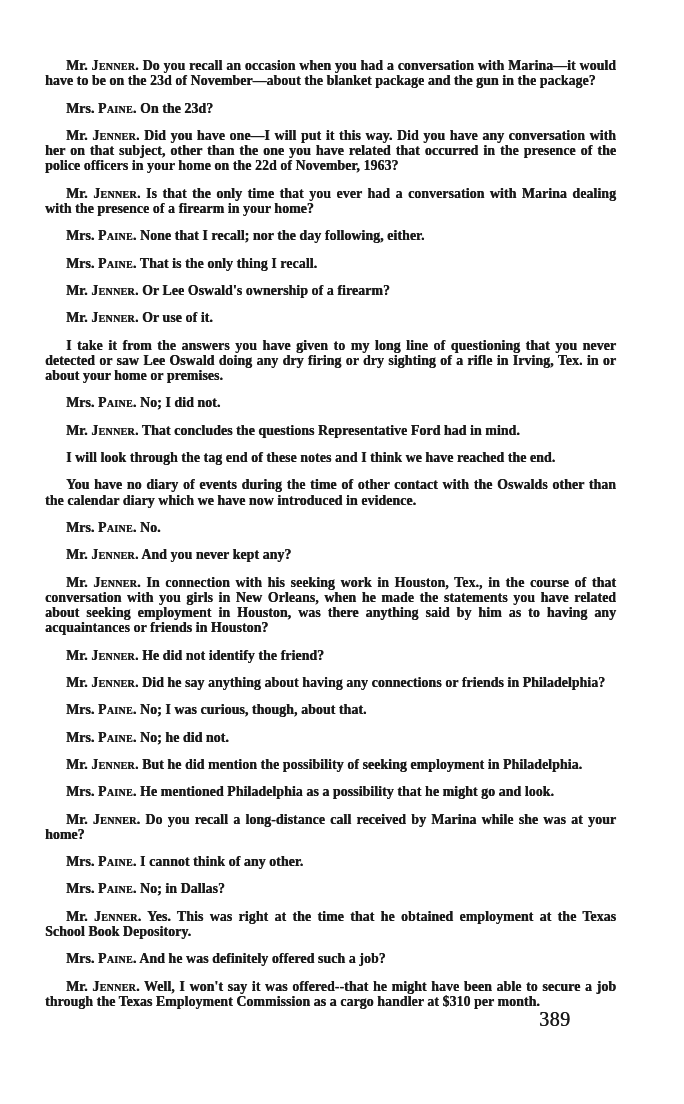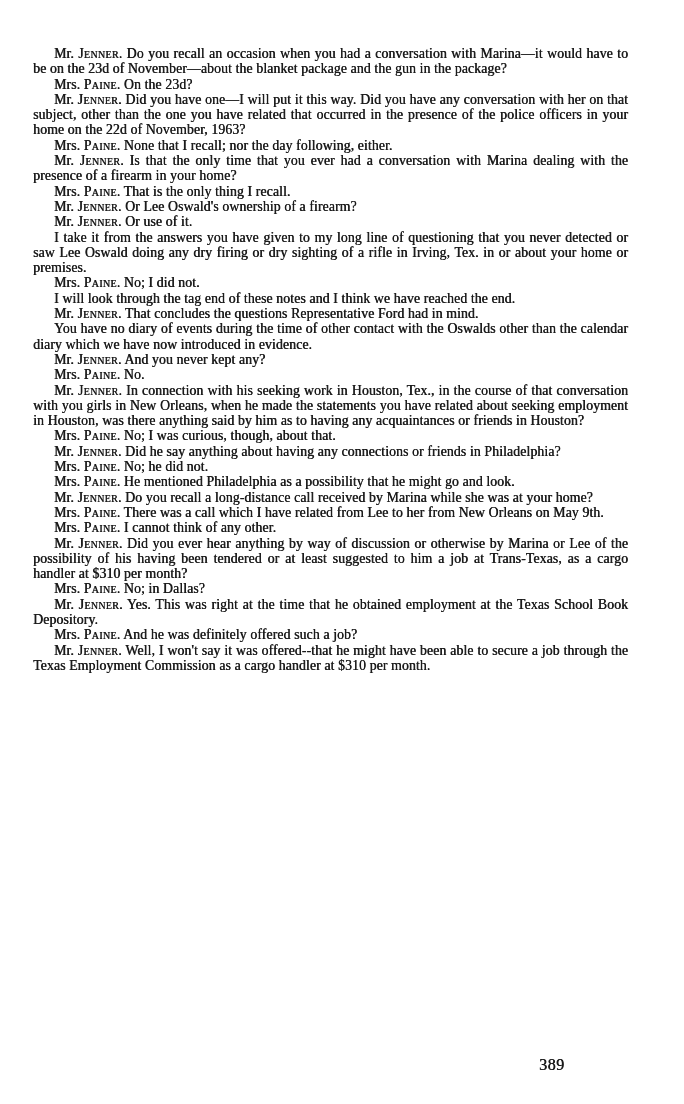--- a/index.html
+++ b/index.html
@@ -22,64 +22,65 @@
     top: 46px;
     width: 595px;
     font-size: 13.8px;
     line-height: 15.3px;
     text-align: justify;
     letter-spacing: 0.1px;
     
     text-shadow: 0.4px 0 0 currentColor;
   }
   .para {
-    margin: 0;
+    margin: 12px;
     text-indent: 21px;
+    font-weight: bold;
   }
   .speaker .sc {
     font-variant: small-caps;
     letter-spacing: 0.3px;
   }
   .page-number {
     position: absolute;
     left: 539px;
-    top: 1056px;
-    font-size: 16px;
+    top: 1008px;
+    font-size: 20px;
     letter-spacing: 0.5px;
     text-shadow: 0.4px 0 0 currentColor;
   }
 </style>
 </head>
 <body>
 
 <div class="page">
   <div class="text-block">
       <p class="para"><span class="speaker">Mr. <span class="sc">Jenner</span>.</span> Do you recall an occasion when you had a conversation with Marina—it would have to be on the 23d of November—about the blanket package and the gun in the package?</p>
       <p class="para"><span class="speaker">Mrs. <span class="sc">Paine</span>.</span> On the 23d?</p>
       <p class="para"><span class="speaker">Mr. <span class="sc">Jenner</span>.</span> Did you have one—I will put it this way. Did you have any conversation with her on that subject, other than the one you have related that occurred in the presence of the police officers in your home on the 22d of November, 1963?</p>
+      <p class="para"><span class="speaker">Mr. <span class="sc">Jenner</span>.</span> Is that the only time that you ever had a conversation with Marina dealing with the presence of a firearm in your home?</p>
       <p class="para"><span class="speaker">Mrs. <span class="sc">Paine</span>.</span> None that I recall; nor the day following, either.</p>
-      <p class="para"><span class="speaker">Mr. <span class="sc">Jenner</span>.</span> Is that the only time that you ever had a conversation with Marina dealing with the presence of a firearm in your home?</p>
       <p class="para"><span class="speaker">Mrs. <span class="sc">Paine</span>.</span> That is the only thing I recall.</p>
       <p class="para"><span class="speaker">Mr. <span class="sc">Jenner</span>.</span> Or Lee Oswald's ownership of a firearm?</p>
       <p class="para"><span class="speaker">Mr. <span class="sc">Jenner</span>.</span> Or use of it.</p>
       <p class="para">I take it from the answers you have given to my long line of questioning that you never detected or saw Lee Oswald doing any dry firing or dry sighting of a rifle in Irving, Tex. in or about your home or premises.</p>
       <p class="para"><span class="speaker">Mrs. <span class="sc">Paine</span>.</span> No; I did not.</p>
+      <p class="para"><span class="speaker">Mr. <span class="sc">Jenner</span>.</span> That concludes the questions Representative Ford had in mind.</p>
       <p class="para">I will look through the tag end of these notes and I think we have reached the end.</p>
-      <p class="para"><span class="speaker">Mr. <span class="sc">Jenner</span>.</span> That concludes the questions Representative Ford had in mind.</p>
       <p class="para">You have no diary of events during the time of other contact with the Oswalds other than the calendar diary which we have now introduced in evidence.</p>
+      <p class="para"><span class="speaker">Mrs. <span class="sc">Paine</span>.</span> No.</p>
       <p class="para"><span class="speaker">Mr. <span class="sc">Jenner</span>.</span> And you never kept any?</p>
-      <p class="para"><span class="speaker">Mrs. <span class="sc">Paine</span>.</span> No.</p>
       <p class="para"><span class="speaker">Mr. <span class="sc">Jenner</span>.</span> In connection with his seeking work in Houston, Tex., in the course of that conversation with you girls in New Orleans, when he made the statements you have related about seeking employment in Houston, was there anything said by him as to having any acquaintances or friends in Houston?</p>
+      <p class="para"><span class="speaker">Mr. <span class="sc">Jenner</span>.</span> He did not identify the friend?</p>
+      <p class="para"><span class="speaker">Mr. <span class="sc">Jenner</span>.</span> Did he say anything about having any connections or friends in Philadelphia?</p>
       <p class="para"><span class="speaker">Mrs. <span class="sc">Paine</span>.</span> No; I was curious, though, about that.</p>
-      <p class="para"><span class="speaker">Mr. <span class="sc">Jenner</span>.</span> Did he say anything about having any connections or friends in Philadelphia?</p>
       <p class="para"><span class="speaker">Mrs. <span class="sc">Paine</span>.</span> No; he did not.</p>
+      <p class="para"><span class="speaker">Mr. <span class="sc">Jenner</span>.</span> But he did mention the possibility of seeking employment in Philadelphia.</p>
       <p class="para"><span class="speaker">Mrs. <span class="sc">Paine</span>.</span> He mentioned Philadelphia as a possibility that he might go and look.</p>
       <p class="para"><span class="speaker">Mr. <span class="sc">Jenner</span>.</span> Do you recall a long-distance call received by Marina while she was at your home?</p>
-      <p class="para"><span class="speaker">Mrs. <span class="sc">Paine</span>.</span> There was a call which I have related from Lee to her from New Orleans on May 9th.</p>
       <p class="para"><span class="speaker">Mrs. <span class="sc">Paine</span>.</span> I cannot think of any other.</p>
-      <p class="para"><span class="speaker">Mr. <span class="sc">Jenner</span>.</span> Did you ever hear anything by way of discussion or otherwise by Marina or Lee of the possibility of his having been tendered or at least suggested to him a job at Trans-Texas, as a cargo handler at $310 per month?</p>
       <p class="para"><span class="speaker">Mrs. <span class="sc">Paine</span>.</span> No; in Dallas?</p>
       <p class="para"><span class="speaker">Mr. <span class="sc">Jenner</span>.</span> Yes. This was right at the time that he obtained employment at the Texas School Book Depository.</p>
       <p class="para"><span class="speaker">Mrs. <span class="sc">Paine</span>.</span> And he was definitely offered such a job?</p>
       <p class="para"><span class="speaker">Mr. <span class="sc">Jenner</span>.</span> Well, I won't say it was offered--that he might have been able to secure a job through the Texas Employment Commission as a cargo handler at $310 per month.</p>
     </div>
   <div class="page-number">389</div>
 </div>
 
 </body></html>

